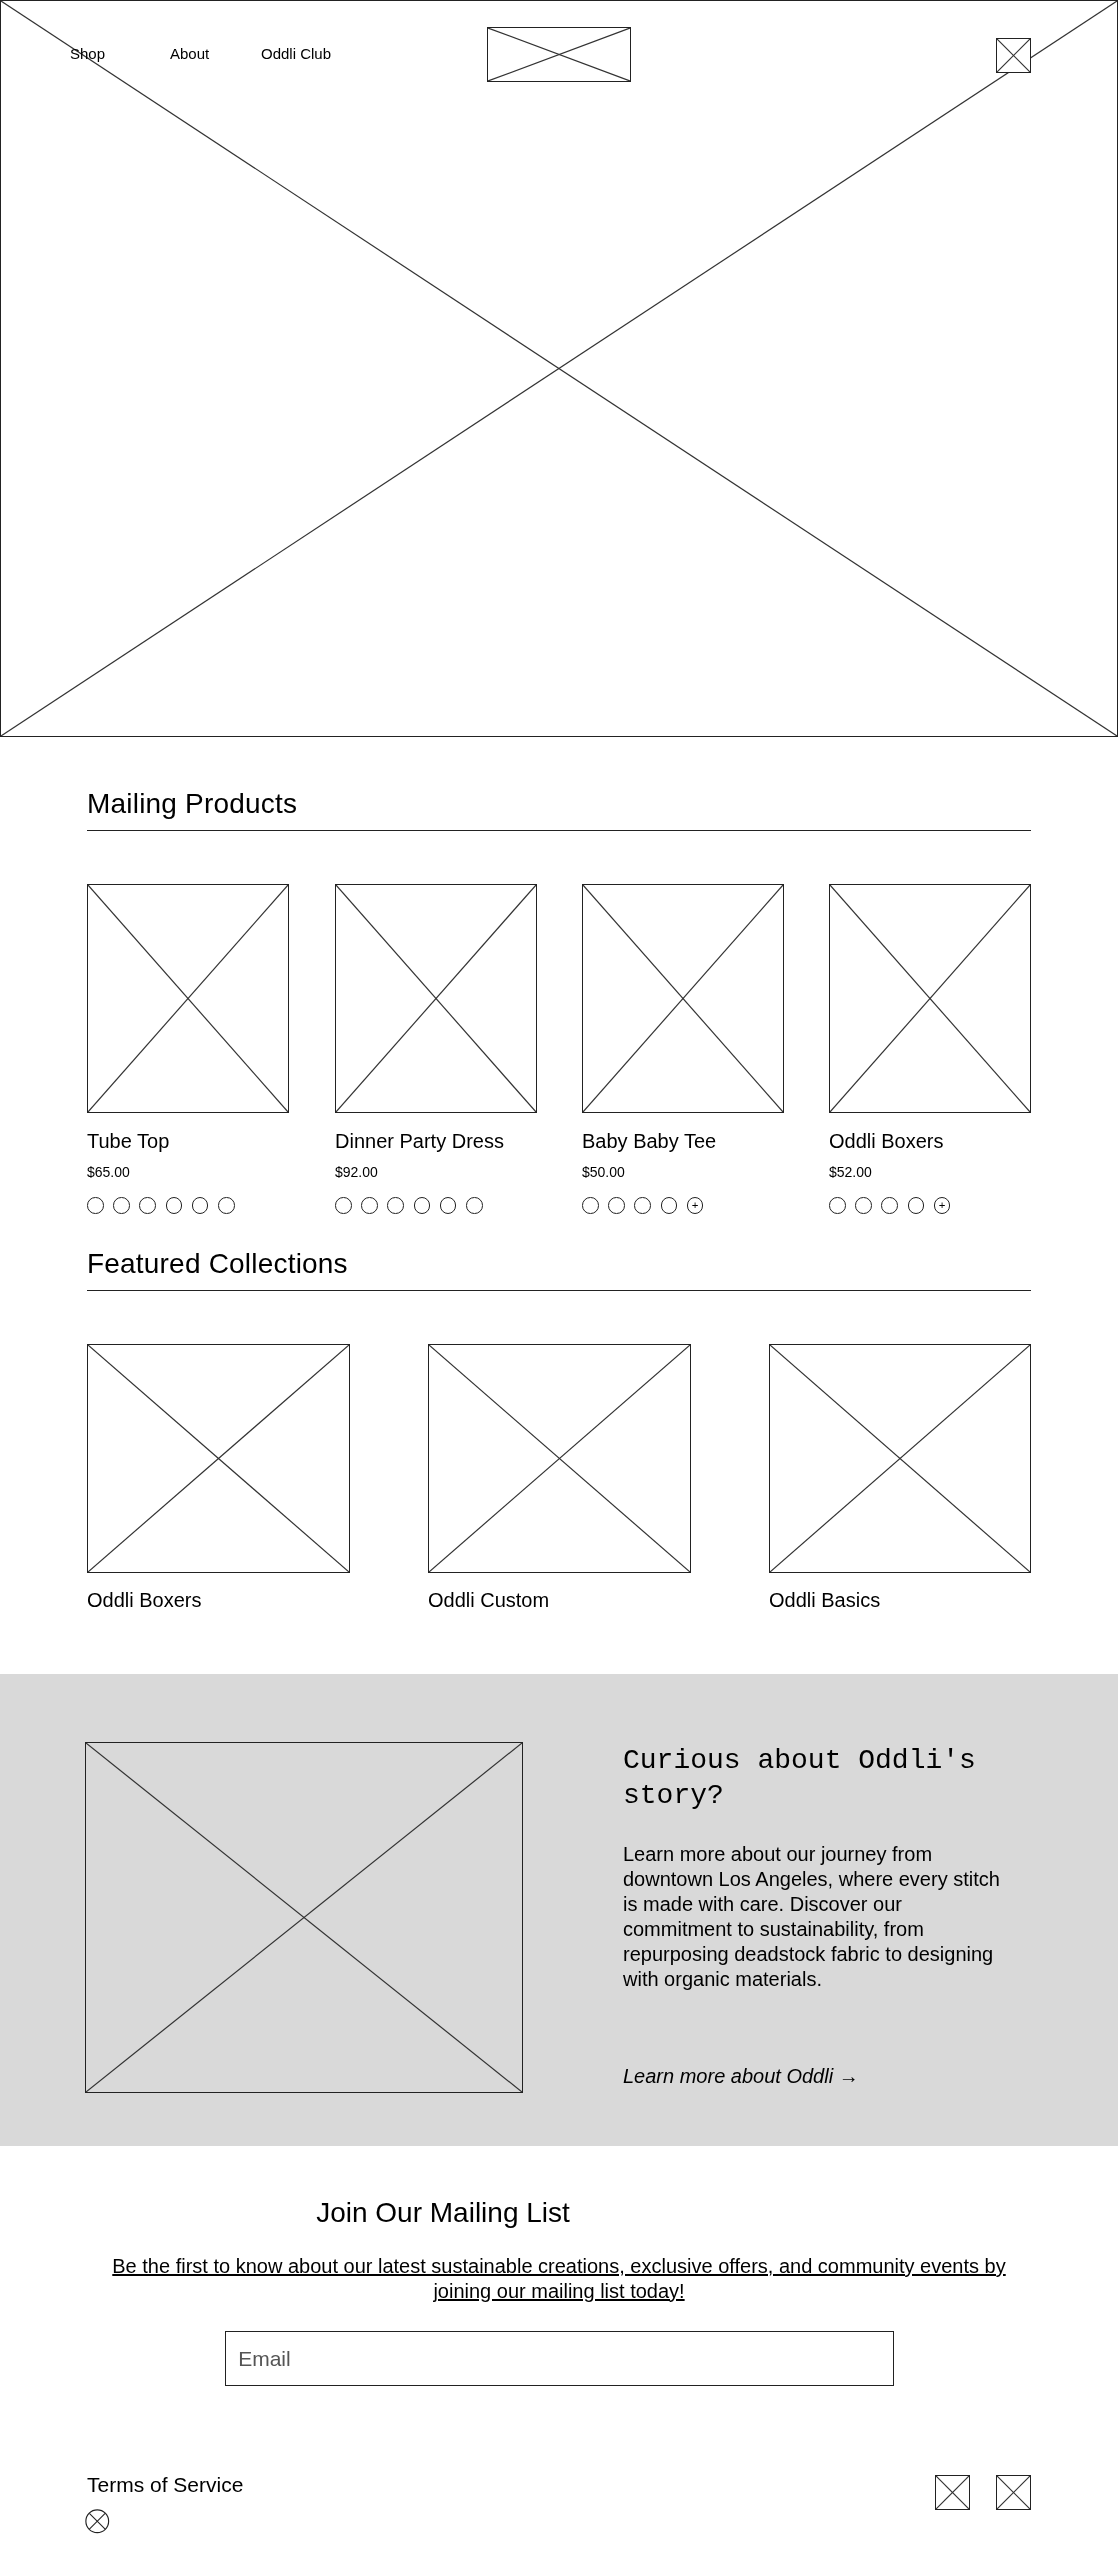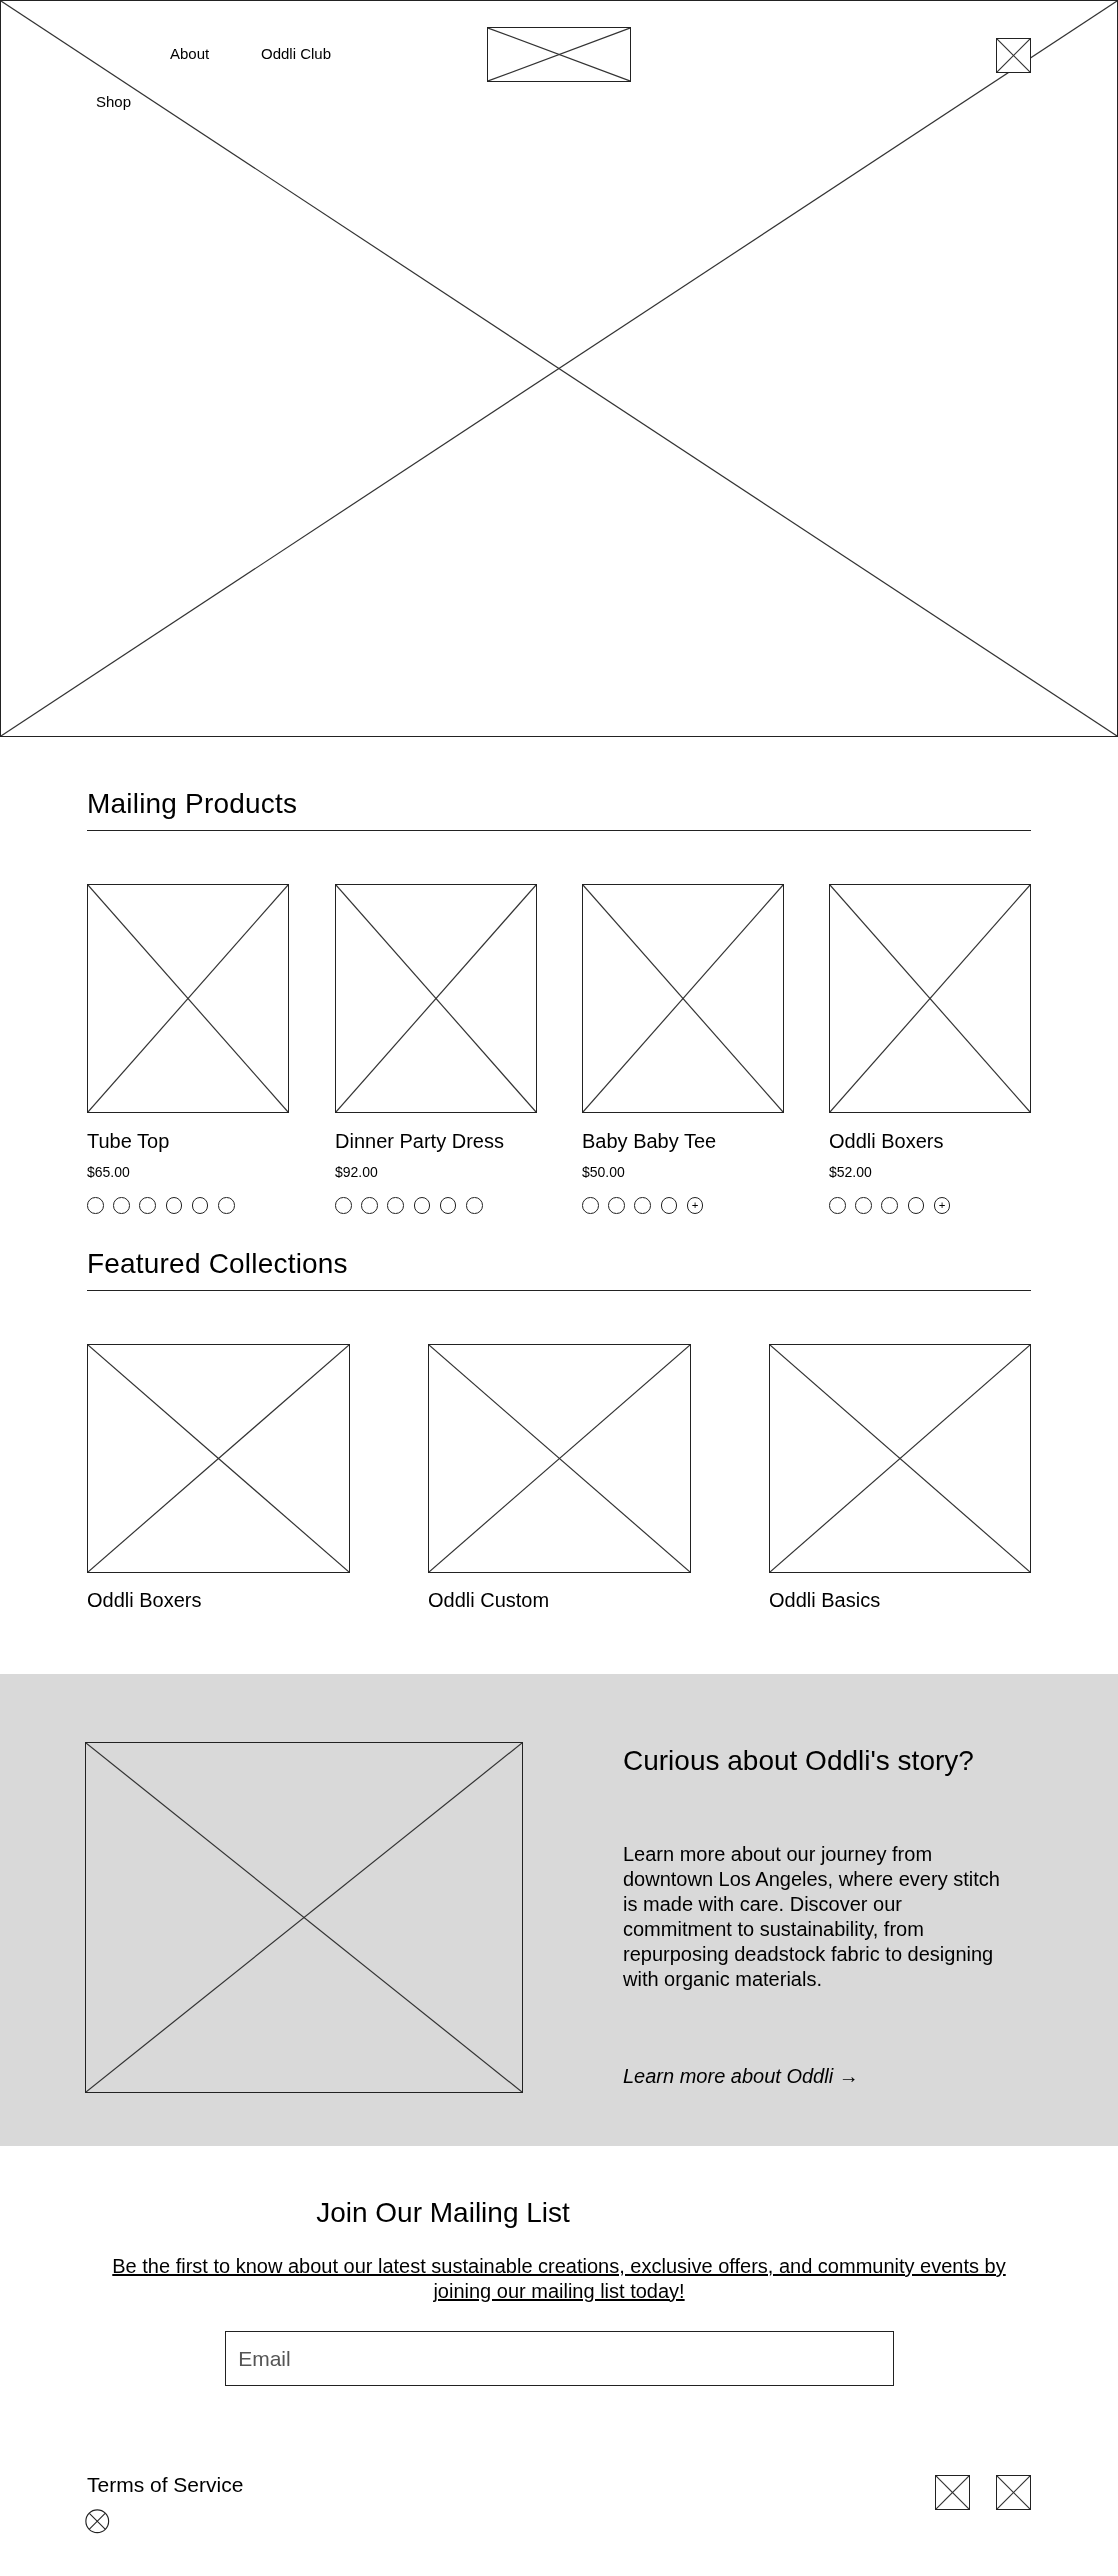--- a/index.html
+++ b/index.html
@@ -10,40 +10,40 @@
   .abs { position: absolute; }
   .nav-link { position: absolute; top: 45px; font-size: 15px; cursor: pointer; }
   .h2 { position: absolute; left: 87px; font-size: 28px; font-weight: normal; letter-spacing: 0.2px; }
   .rule { position: absolute; left: 87px; width: 944px; height: 1.3px; background: #222; }
   .pname { position: absolute; font-size: 20px; }
   .pprice { position: absolute; font-size: 14px; }
   .swatches { position: absolute; display: flex; gap: 9.6px; }
   .sw { width: 16.6px; height: 16.6px; border: 1.1px solid #222; border-radius: 50%; display: flex; align-items: center; justify-content: center; font-size: 11.4px; line-height: 1; cursor: pointer; }
   .cname { position: absolute; font-size: 20px; }
   .story { position: absolute; left: 0; top: 1674px; width: 1118px; height: 472px; background: #d9d9d9; }
-  .story-h { position: absolute; left: 623px; top: 1743px; width: 384px; font-size: 28px; line-height: 35px; }
+  .story-h { position: absolute; left: 623px; top: 1743px; width: 384px; font-size: 28px; line-height: 35px; font-family: Liberation Mono, monospace; }
   .story-p { position: absolute; left: 623px; top: 1842px; width: 384px; font-size: 20px; line-height: 25px; }
   .story-link { position: absolute; left: 623px; top: 2065px; font-size: 20px; cursor: pointer; font-style: italic; }
   .mail-h { position: absolute; left: 0; width: 886px; top: 2197px; text-align: center; font-size: 28px; }
   .mail-p { position: absolute; left: 87px; width: 944px; top: 2254px; text-align: center; font-size: 20px; line-height: 25px; text-decoration: underline; }
   .email { position: absolute; left: 225px; top: 2331px; width: 669px; height: 55px; border: 1.3px solid #222; background: #fff; font-size: 21px; padding-left: 12.2px; font-family: "Liberation Sans", "DejaVu Sans", sans-serif; color: #000; outline: none; }
   .email::placeholder { color: #555; font-weight: 300; }
   .terms { position: absolute; left: 87px; top: 2473px; font-size: 21px; cursor: pointer; }
 </style>
 </head>
 <body>
 
 <div class="ph" style="left:0;top:0;width:1118px;height:737px;">
   <svg preserveAspectRatio="none" viewBox="0 0 100 100">
       <line x1="0" y1="0" x2="100" y2="100"></line>
       <line x1="100" y1="0" x2="0" y2="100"></line>
     </svg>
 </div>
 
-<a class="nav-link" style="left:96px;margin-top:48px;">Shop</a>
+<a class="nav-link" style="left:70px;">Shop</a>
 <a class="nav-link" style="left:170px;">About</a>
 <a class="nav-link" style="left:261px;">Oddli Club</a>
 
 <div class="ph" style="left:487px;top:27px;width:144px;height:55px;background:#fff;">
   <svg preserveAspectRatio="none" viewBox="0 0 100 100">
       <line x1="0" y1="0" x2="100" y2="100"></line>
       <line x1="100" y1="0" x2="0" y2="100"></line>
     </svg>
 </div>
 

